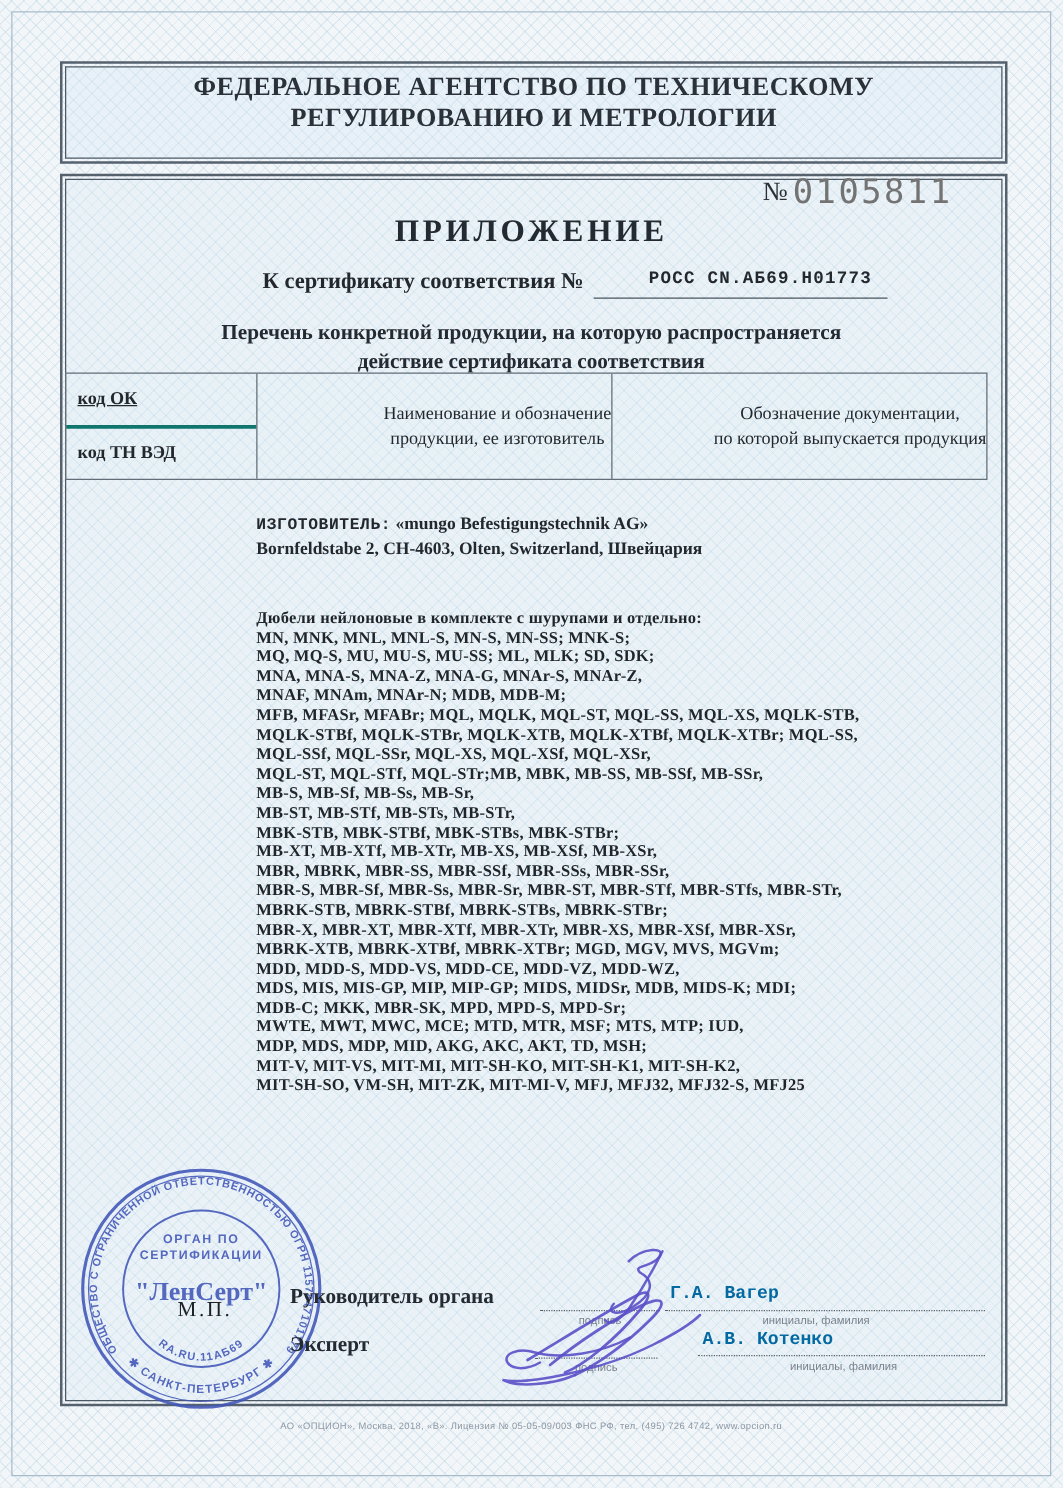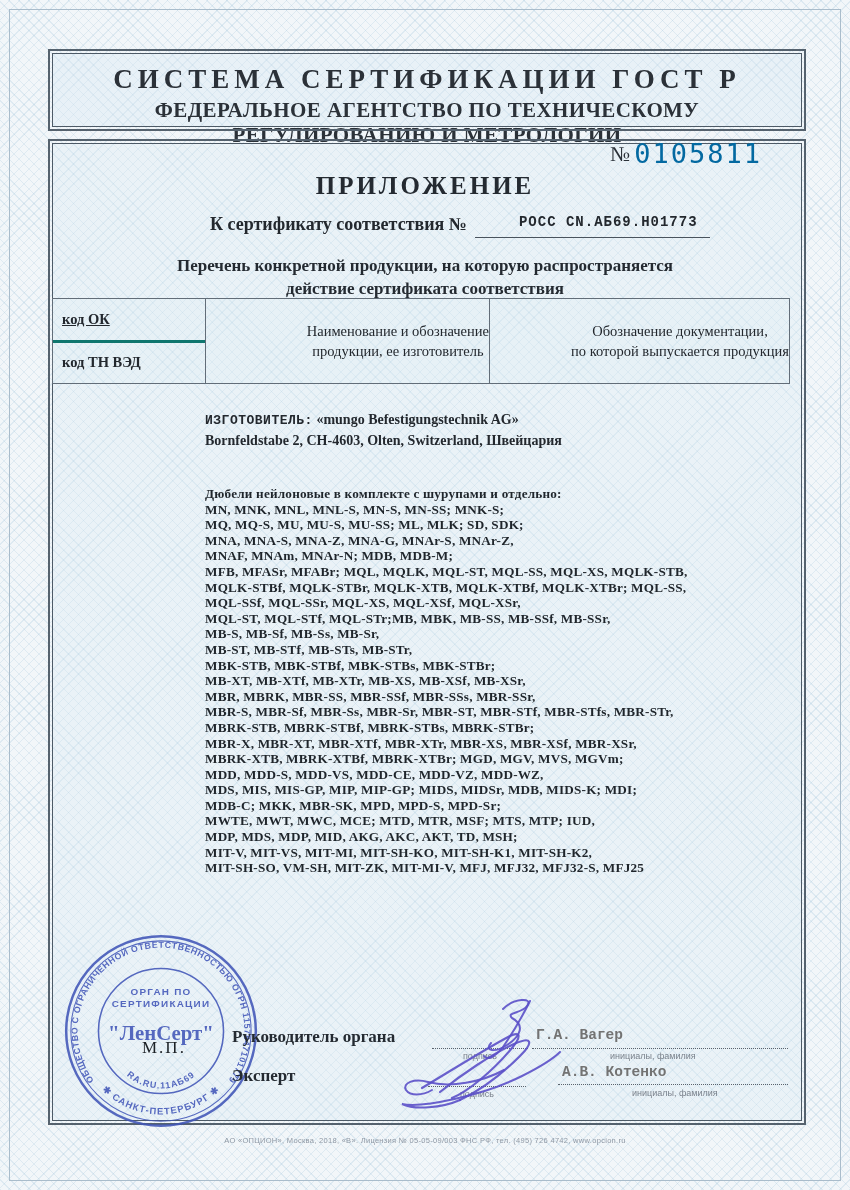--- a/index.html
+++ b/index.html
@@ -24,21 +24,21 @@
   
   .main-box{
     left:52px;top:143px;width:748px;height:976px;
     border:1px solid #4d5a66;outline:2px solid #55626e;outline-offset:2px;
     background:rgba(215,233,244,.28);
   }
   .num-row{right:88px;top:138px;white-space:nowrap;}
   .num-prefix{font-size:21px;color:#2b3138;}
   .num-value{
     font-family:"DejaVu Sans Mono","Liberation Mono",monospace;
-    font-size:27px;color:#0369a1;letter-spacing:2px;vertical-align:-2px;
+    font-size:27px;color:#737373;letter-spacing:2px;vertical-align:-2px;
   }
   .title-prilozhenie{left:0;width:850px;top:172px;text-align:center;
     font-size:25px;font-weight:bold;letter-spacing:3px;color:#242a31;}
   .cert-line{left:210px;top:214px;white-space:nowrap;}
   .cert-label{font-size:18px;font-weight:bold;margin-top:28px;}
   .cert-number-wrap{display:inline-block;border-bottom:1px solid #4a545e;padding:0 12px 3px 12px;margin-left:8px;}
   .cert-number{font-family:"Liberation Mono","DejaVu Sans Mono",monospace;font-size:14px;font-weight:bold;letter-spacing:1px;position:relative;top:-4px;margin-left:32px;}
   .subtitle{left:0;width:850px;top:254px;text-align:center;font-size:17px;font-weight:bold;line-height:23px;color:#242a31;}
   
   .cert-table{
@@ -59,33 +59,32 @@
   .product-list{left:205px;top:486px;font-size:13.2px;font-weight:bold;line-height:15.6px;letter-spacing:.2px;color:#1f252b;width:580px;}
   
   .stamp{left:62px;top:932px;width:198px;height:198px;opacity:.88;}
   .stamp svg text{fill:#4156b8;}
   .stamp .ring{stroke:#4156b8;fill:none;}
   .mp-label{left:142px;top:1038px;font-size:17px;letter-spacing:2px;color:#1c2126;}
   
   .sig-label{font-size:17px;font-weight:bold;color:#242a31;}
   .dotline{border-bottom:1.5px dotted #5a636d;}
   .caption{font-family:"Liberation Sans",sans-serif;font-size:9px;color:#7a828c;}
-  .sig-name{font-family:"Liberation Mono","DejaVu Sans Mono",monospace;font-size:14.5px;font-weight:bold;color:#737373;white-space:nowrap;}
+  .sig-name{font-family:"Liberation Mono","DejaVu Sans Mono",monospace;font-size:14.5px;font-weight:bold;color:#0369a1;white-space:nowrap;}
   .ink{stroke:#5b50c8;fill:none;stroke-linecap:round;opacity:.9;}
   
   .fine-print{left:0;width:850px;top:1136px;text-align:center;
     font-family:"Liberation Sans",sans-serif;font-size:7.5px;color:#8f98a4;letter-spacing:.3px;}
 </style>
 </head>
 <body>
 
 <div class="page-frame"></div>
 
 <div class="abs header-box">
-  <div class="header-line1">СИСТЕМА СЕРТИФИКАЦИИ ГОСТ Р</div>
   <div class="header-line2">ФЕДЕРАЛЬНОЕ АГЕНТСТВО ПО ТЕХНИЧЕСКОМУ РЕГУЛИРОВАНИЮ И МЕТРОЛОГИИ</div>
 </div>
 
 <div class="abs main-box"></div>
 
 <div class="abs num-row">
   <span class="num-prefix">№</span>
   <span class="num-value">0105811</span>
 </div>
 

